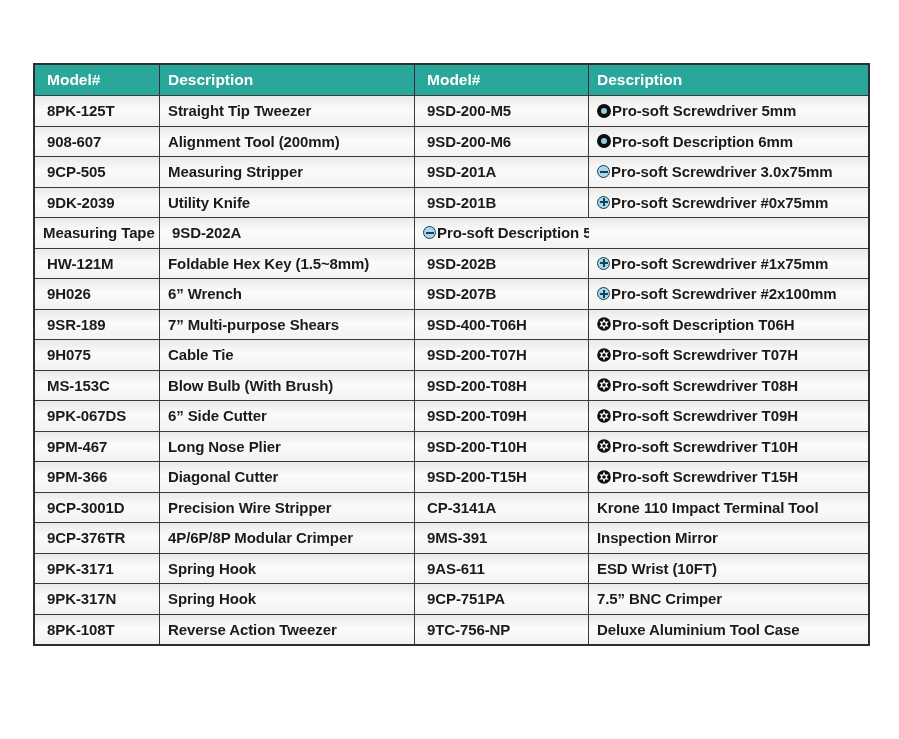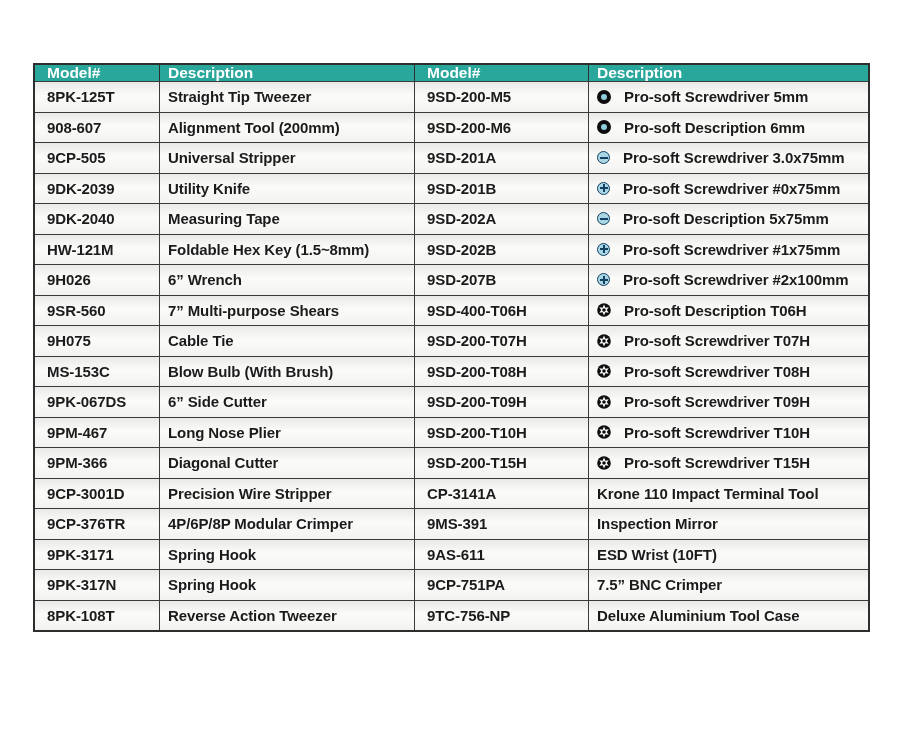--- a/index.html
+++ b/index.html
@@ -16,21 +16,21 @@
     border: 2px solid #2e2e2e;
     box-sizing: content-box;
     background: #fff;
   }
   .header-row {
     display: grid;
     grid-template-columns: 125px 255px 174px 279px;
     background: #2aa79b;
   }
   .header-cell {
-    height: 16px;
+    height: 30px;
     display: flex;
     align-items: center;
     color: #ffffff;
     font-weight: 700;
     font-size: 15.5px;
     border-right: 1.5px solid #2e2e2e;
     box-sizing: border-box;
   }
   .header-cell:last-child { border-right: none; }
   .pad-model { padding-left: 12px; }
@@ -47,21 +47,21 @@
     align-items: center;
     font-weight: 700;
     font-size: 15px;
     color: #1b1b1b;
     letter-spacing: -0.1px;
     border-right: 1.5px solid #3a3a3a;
     box-sizing: border-box;
     white-space: nowrap;
     overflow: hidden;
   }
-  .cell:last-child { border-right: none; gap: 12px; }
+  .cell:last-child { border-right: none; }
   
   .tip-icon {
     display: inline-flex;
     align-items: center;
     justify-content: center;
     flex: 0 0 auto;
     margin-right: 1px;
   }
   .icon-socket {
     width: 6px; height: 6px;
@@ -117,21 +117,21 @@
         <div class="cell pad-model">9SD-200-M6</div>
         <div class="cell pad-desc">
           <span class="tip-icon">
             <span class="icon-socket"></span>
           </span>
           <span>Pro-soft Description 6mm</span>
         </div>
       </div>
       <div class="data-row">
         <div class="cell pad-model">9CP-505</div>
-        <div class="cell pad-desc">Universal Stripper</div>
+        <div class="cell pad-desc">Measuring Stripper</div>
         <div class="cell pad-model">9SD-201A</div>
         <div class="cell pad-desc">
           <span class="tip-icon">
             <span class="icon-blue">
               <span class="bar-h"></span>
             </span>
           </span>
           <span>Pro-soft Screwdriver 3.0x75mm</span>
         </div>
       </div>
@@ -143,21 +143,20 @@
           <span class="tip-icon">
             <span class="icon-blue">
               <span class="bar-h"></span>
               <span class="bar-v"></span>
             </span>
           </span>
           <span>Pro-soft Screwdriver #0x75mm</span>
         </div>
       </div>
       <div class="data-row">
-        <div class="cell pad-model">9DK-2040</div>
         <div class="cell pad-desc">Measuring Tape</div>
         <div class="cell pad-model">9SD-202A</div>
         <div class="cell pad-desc">
           <span class="tip-icon">
             <span class="icon-blue">
               <span class="bar-h"></span>
             </span>
           </span>
           <span>Pro-soft Description 5x75mm</span>
         </div>
@@ -184,21 +183,21 @@
           <span class="tip-icon">
             <span class="icon-blue">
               <span class="bar-h"></span>
               <span class="bar-v"></span>
             </span>
           </span>
           <span>Pro-soft Screwdriver #2x100mm</span>
         </div>
       </div>
       <div class="data-row">
-        <div class="cell pad-model">9SR-560</div>
+        <div class="cell pad-model">9SR-189</div>
         <div class="cell pad-desc">7” Multi-purpose Shears</div>
         <div class="cell pad-model">9SD-400-T06H</div>
         <div class="cell pad-desc">
           <span class="tip-icon">
             <svg width="14" height="14" viewBox="0 0 14 14">
               <circle cx="7" cy="7" r="6.8" fill="#0d0d0d"></circle>
               <polygon points="7,1.6 8.35,4.66 11.68,4.3 9.7,7 11.68,9.7 8.35,9.34 7,12.4 5.65,9.34 2.32,9.7 4.3,7 2.32,4.3 5.65,4.66" fill="#ffffff"></polygon>
               <circle cx="7" cy="7" r="1.8" fill="#0d0d0d"></circle>
             </svg>
           </span>

